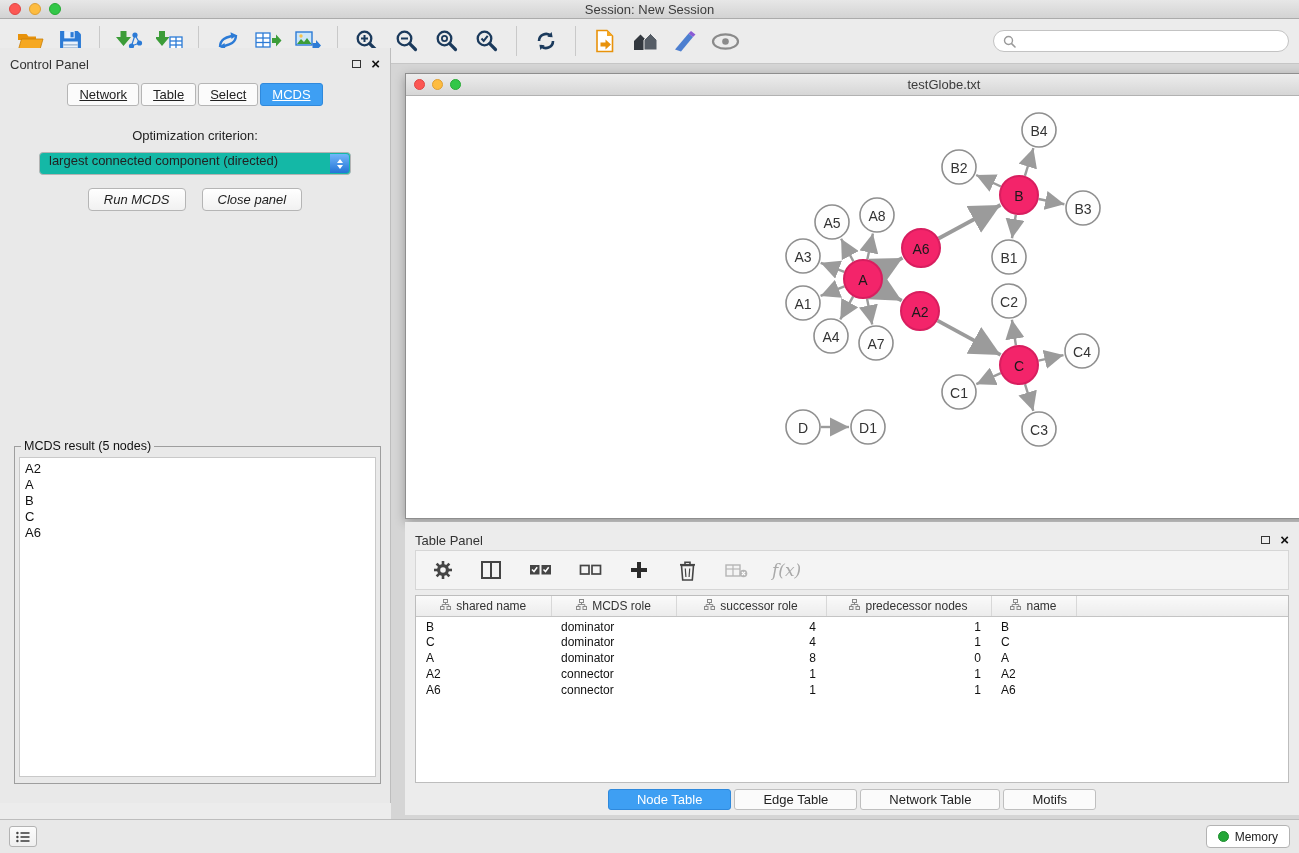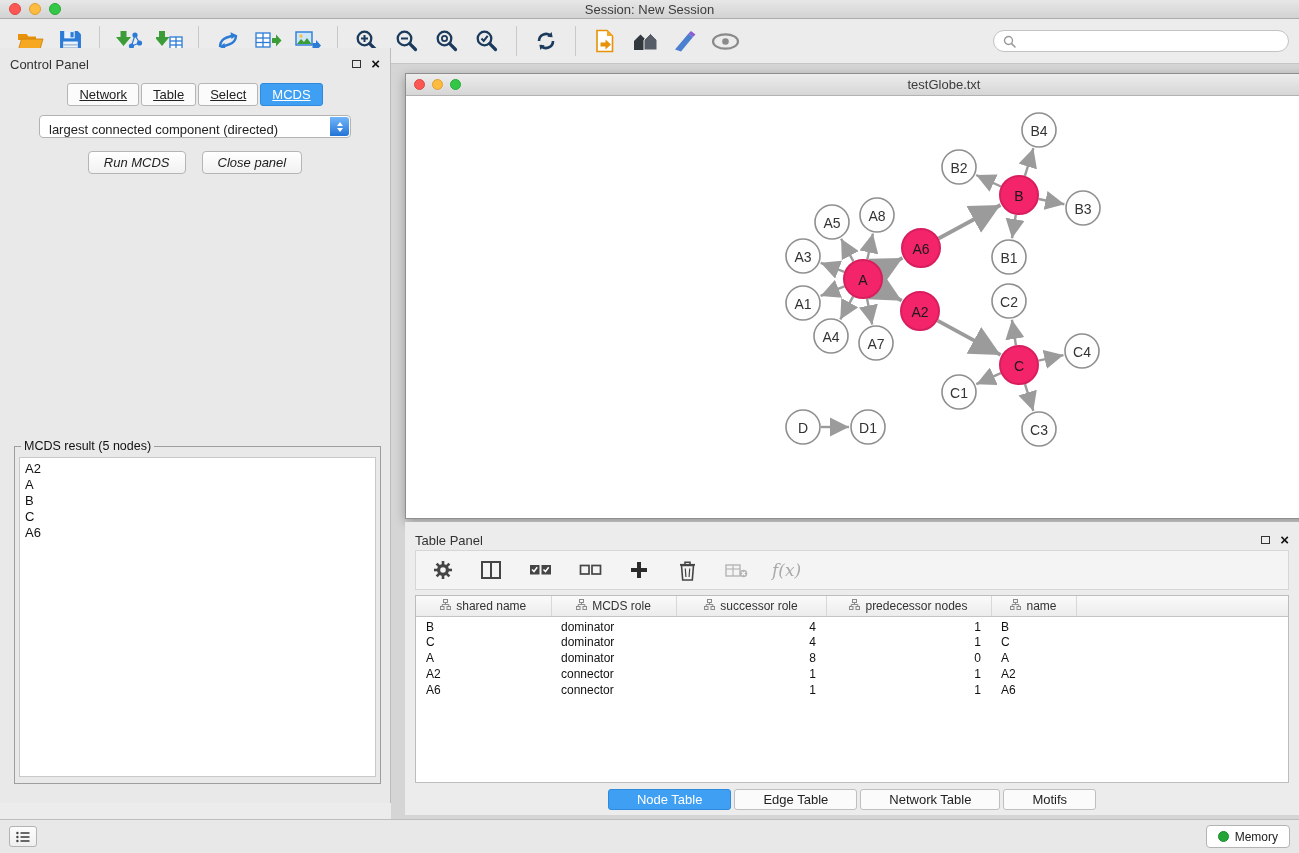--- a/index.html
+++ b/index.html
@@ -36,22 +36,22 @@
     background:#E9E9E9;border-right:1px solid #BDBDBD;}
   .panel-header{height:26px;display:flex;align-items:center;padding:6px 10px 0;color:#333;}
   .panel-window-controls{margin-left:auto;display:flex;gap:10px;align-items:center;}
   .float-icon{width:9px;height:8px;border:1.5px solid #333;display:inline-block;}
   .close-x{font-weight:bold;font-size:15px;line-height:12px;color:#111;}
   .tabs-row{display:flex;justify-content:center;margin-top:9px;}
   .ctab{padding:3px 11px;border:1px solid #B5B5B5;background:#FBFBFB;font-size:13px;
     border-radius:3px;margin:0 1px;color:#222;text-decoration:underline;}
   .ctab.active{background:#3E9FF3;color:#fff;border-color:#2F89DC;}
   .opt-label{text-align:center;margin-top:22px;font-size:13px;color:#222;}
-  .dropdown{margin:9px auto 0;width:312px;height:23px;background:#ffffff;border:1px solid #B3B3B3;
-    border-radius:4px;display:flex;align-items:flex-end;position:relative;padding:0 24px 0 9px;
+  .dropdown{margin:9px auto 0;width:312px;height:23px;background:#14b8a6;border:1px solid #B3B3B3;
+    border-radius:4px;display:flex;align-items:flex-start;position:relative;padding:0 24px 0 9px;
     font-size:13px;}
   .dropdown .stepper{position:absolute;right:1px;top:1px;bottom:1px;width:19px;
     border-radius:0 3px 3px 0;background:linear-gradient(#72B6FA,#2374D6);
     display:flex;flex-direction:column;align-items:center;justify-content:center;gap:2px;}
   .arr-up{width:0;height:0;border-left:3.5px solid transparent;border-right:3.5px solid transparent;
     border-bottom:4.5px solid #fff;}
   .arr-down{width:0;height:0;border-left:3.5px solid transparent;border-right:3.5px solid transparent;
     border-top:4.5px solid #fff;}
   .btn-row{display:flex;justify-content:center;gap:16px;margin-top:13px;}
   .btn{height:23px;padding:0 15px;background:linear-gradient(#FFFFFF,#F1F1F1);
@@ -270,20 +270,21 @@
       <span class="float-icon"></span>
       <span class="close-x">×</span>
     </span>
   </div>
   <div class="tabs-row" id="control-tabs">
       <div class="ctab">Network</div>
       <div class="ctab">Table</div>
       <div class="ctab">Select</div>
       <div class="ctab active">MCDS</div>
     </div>
+  <div class="opt-label">Optimization criterion:</div>
   <div class="dropdown">
     <span>largest connected component (directed)</span>
     <span class="stepper">
         <span class="arr-up"></span>
         <span class="arr-down"></span>
       </span>
   </div>
   <div class="btn-row">
     <button class="btn">Run MCDS</button>
     <button class="btn">Close panel</button>

